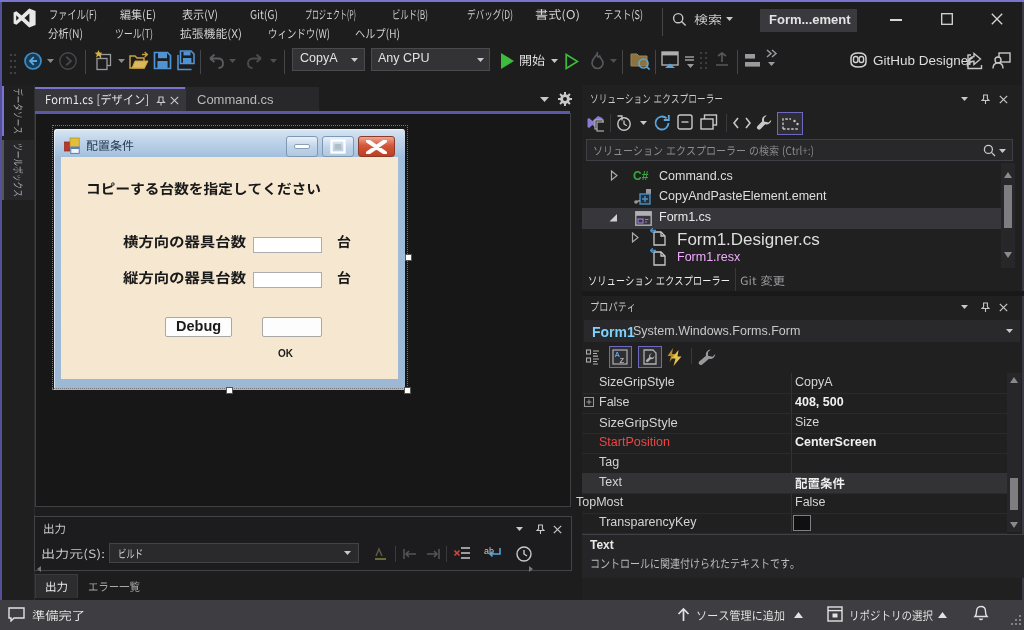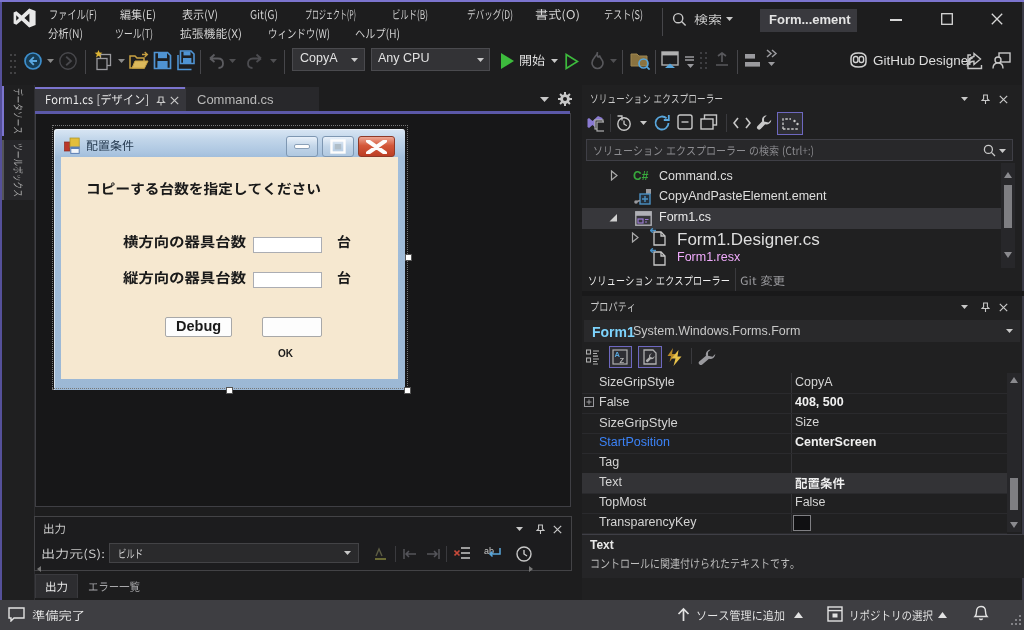--- a/index.html
+++ b/index.html
@@ -525,32 +525,32 @@
 <div class="a" style="left:791px;top:373px;width:1px;height:159px;background:#333336"></div>
 <div class="a" style="left:599px;top:376px;font-size:12.5px;line-height:1;color:#d4d4d4;font-weight:normal;white-space:nowrap;">SizeGripStyle</div>
 <div class="a" style="left:795px;top:376px;font-size:12.5px;line-height:1;color:#d4d4d4;font-weight:normal;white-space:nowrap;">CopyA</div>
 <div class="a" style="left:582px;top:392.6px;width:425px;height:0.8px;background:#2a2a2d"></div>
 <div class="a" style="left:599px;top:396px;font-size:12.5px;line-height:1;color:#d4d4d4;font-weight:normal;white-space:nowrap;">False</div>
 <div class="a" style="left:795px;top:396px;font-size:12.5px;line-height:1;color:#f0f0f0;font-weight:bold;white-space:nowrap;">408, 500</div>
 <div class="a" style="left:582px;top:412.6px;width:425px;height:0.8px;background:#2a2a2d"></div>
 <div class="a" style="left:599px;top:416px;font-size:13px;line-height:1;color:#d4d4d4;font-weight:normal;white-space:nowrap;">SizeGripStyle</div>
 <div class="a" style="left:795px;top:416px;font-size:12.5px;line-height:1;color:#d4d4d4;font-weight:normal;white-space:nowrap;">Size</div>
 <div class="a" style="left:582px;top:432.6px;width:425px;height:0.8px;background:#2a2a2d"></div>
-<div class="a" style="left:599px;top:436px;font-size:12.5px;line-height:1;color:#3b82f6;font-weight:normal;white-space:nowrap;">StartPosition</div>
+<div class="a" style="left:599px;top:436px;font-size:12.5px;line-height:1;color:#ef4444;font-weight:normal;white-space:nowrap;">StartPosition</div>
 <div class="a" style="left:795px;top:436px;font-size:12.5px;line-height:1;color:#f0f0f0;font-weight:bold;white-space:nowrap;">CenterScreen</div>
 <div class="a" style="left:582px;top:452.6px;width:425px;height:0.8px;background:#2a2a2d"></div>
 <div class="a" style="left:599px;top:456px;font-size:12.5px;line-height:1;color:#d4d4d4;font-weight:normal;white-space:nowrap;">Tag</div>
 <div class="a" style="left:582px;top:472.6px;width:425px;height:0.8px;background:#2a2a2d"></div>
 <div class="a" style="left:582px;top:473px;width:425px;height:20px;background:#333336"></div>
 <div class="a" style="left:599px;top:476px;font-size:12.5px;line-height:1;color:#d4d4d4;font-weight:normal;white-space:nowrap;">Text</div>
 <svg class="t" style="left:795px;top:474.5px" width="52" height="17" viewBox="0 -13 52 17">
     <path fill="#f0f0f0" d="M6.7 -10.1V-8.6H10.2V-6.2H6.8V-1C6.8 0.5 7.2 1 8.6 1C8.9 1 10 1 10.3 1C11.6 1 12 0.3 12.2 -1.8C11.8 -1.9 11.2 -2.2 10.8 -2.4C10.8 -0.8 10.7 -0.5 10.2 -0.5C10 -0.5 9 -0.5 8.8 -0.5C8.3 -0.5 8.2 -0.5 8.2 -1V-4.8H10.2V-4H11.7V-10.1ZM1.9 -1.8H4.8V-0.9H1.9ZM1.9 -2.8V-3.8C2.1 -3.7 2.3 -3.5 2.4 -3.3C3 -4 3.2 -4.9 3.2 -5.6V-6.6H3.6V-4.6C3.6 -3.8 3.7 -3.7 4.3 -3.7C4.4 -3.7 4.6 -3.7 4.7 -3.7H4.8V-2.8ZM0.5 -10.2V-8.8H2.2V-7.8H0.8V1.1H1.9V0.3H4.8V0.9H6V-7.8H4.7V-8.8H6.2V-10.2ZM3.2 -7.8V-8.8H3.7V-7.8ZM1.9 -3.8V-6.6H2.5V-5.6C2.5 -5 2.4 -4.4 1.9 -3.8ZM4.3 -6.6H4.8V-4.4L4.8 -4.4C4.7 -4.4 4.7 -4.4 4.6 -4.4C4.5 -4.4 4.4 -4.4 4.4 -4.4C4.3 -4.4 4.3 -4.4 4.3 -4.6ZM20.8 -9.1H22.2V-8.4H20.8ZM18 -9.1H19.4V-8.4H18ZM15.2 -9.1H16.6V-8.4H15.2ZM17.6 -3.4H21.9V-2.9H17.6ZM17.6 -2.2H21.9V-1.7H17.6ZM17.6 -4.5H21.9V-4.1H17.6ZM16.3 -5.3V-0.9H23.3V-5.3H19.3L19.4 -5.8H24.2V-6.9H19.5L19.6 -7.4H23.8V-10.1H13.8V-7.4H18.1L18.1 -6.9H13.2V-5.8H17.9L17.8 -5.3ZM13.9 -5.2V1.1H15.4V0.7H24.5V-0.5H15.4V-5.2ZM32.8 -8.3C32.4 -7.9 31.8 -7.5 31.2 -7.1C30.6 -7.5 30 -7.9 29.6 -8.3ZM29.5 -10.7C28.8 -9.5 27.6 -8.3 25.8 -7.5C26.1 -7.3 26.6 -6.7 26.8 -6.4C27.5 -6.7 28.1 -7.1 28.6 -7.5C29 -7.1 29.4 -6.7 29.9 -6.4C28.6 -5.8 27.1 -5.4 25.6 -5.2C25.8 -4.9 26.1 -4.2 26.3 -3.9C28.1 -4.2 29.8 -4.7 31.3 -5.5C32.7 -4.8 34.4 -4.3 36.2 -4.1C36.4 -4.5 36.8 -5.1 37.1 -5.4C35.5 -5.6 34 -5.9 32.8 -6.4C33.7 -7.1 34.5 -8 35.1 -9.1L34.1 -9.7L33.8 -9.6H30.6C30.8 -9.9 31 -10.1 31.1 -10.3ZM30.5 -4.7V-3.7H25.7V-2.4H29.4C28.4 -1.4 26.8 -0.7 25.4 -0.2C25.7 0.1 26.1 0.6 26.3 1C27.8 0.4 29.4 -0.5 30.5 -1.7V1.1H32V-1.7C33.1 -0.6 34.6 0.4 36.2 0.9C36.4 0.6 36.8 -0 37.2 -0.3C35.7 -0.7 34.2 -1.5 33.1 -2.4H36.8V-3.7H32V-4.7ZM41.5 -4.6V-3.1H44.8V1.1H46.4V-3.1H49.6V-4.6H46.4V-6.7H49V-8.2H46.4V-10.5H44.8V-8.2H43.8C43.9 -8.7 44.1 -9.2 44.2 -9.6L42.7 -9.9C42.4 -8.4 41.9 -6.8 41.2 -5.8C41.6 -5.7 42.2 -5.3 42.5 -5.1C42.8 -5.6 43.1 -6.1 43.3 -6.7H44.8V-4.6ZM40.5 -10.6C39.9 -8.8 38.8 -7 37.7 -5.9C38 -5.5 38.4 -4.7 38.5 -4.3C38.8 -4.6 39 -4.9 39.3 -5.2V1.1H40.7V-7.4C41.2 -8.3 41.6 -9.2 42 -10.1Z"></path>
   </svg>
 <div class="a" style="left:582px;top:492.6px;width:425px;height:0.8px;background:#2a2a2d"></div>
-<div class="a" style="left:599px;top:496px;font-size:12.5px;line-height:1;color:#d4d4d4;font-weight:normal;white-space:nowrap;">TopMost</div>
+<div class="a" style="left:576px;top:496px;font-size:12.5px;line-height:1;color:#d4d4d4;font-weight:normal;white-space:nowrap;">TopMost</div>
 <div class="a" style="left:795px;top:496px;font-size:12.5px;line-height:1;color:#d4d4d4;font-weight:normal;white-space:nowrap;">False</div>
 <div class="a" style="left:582px;top:512.6px;width:425px;height:0.8px;background:#2a2a2d"></div>
 <div class="a" style="left:599px;top:516px;font-size:12.5px;line-height:1;color:#d4d4d4;font-weight:normal;white-space:nowrap;">TransparencyKey</div>
 <div class="a" style="left:793px;top:515px;width:18px;height:16px;border:1px solid #808084;background:#101012"></div>
 <div class="a" style="left:582px;top:532.6px;width:425px;height:0.8px;background:#2a2a2d"></div>
 <svg class="t" style="left:584px;top:397px" width="10" height="10" viewBox="0 0 10 10">
     <rect x="0.5" y="0.5" width="9" height="9" fill="none" stroke="#9a9a9e" stroke-width="1"></rect>
     <path d="M2.5 5 L7.5 5 M5 2.5 L5 7.5" stroke="#9a9a9e" stroke-width="1"></path>
   </svg>
 <div class="a" style="left:1007px;top:373px;width:14px;height:159px;background:#27272a"></div>

